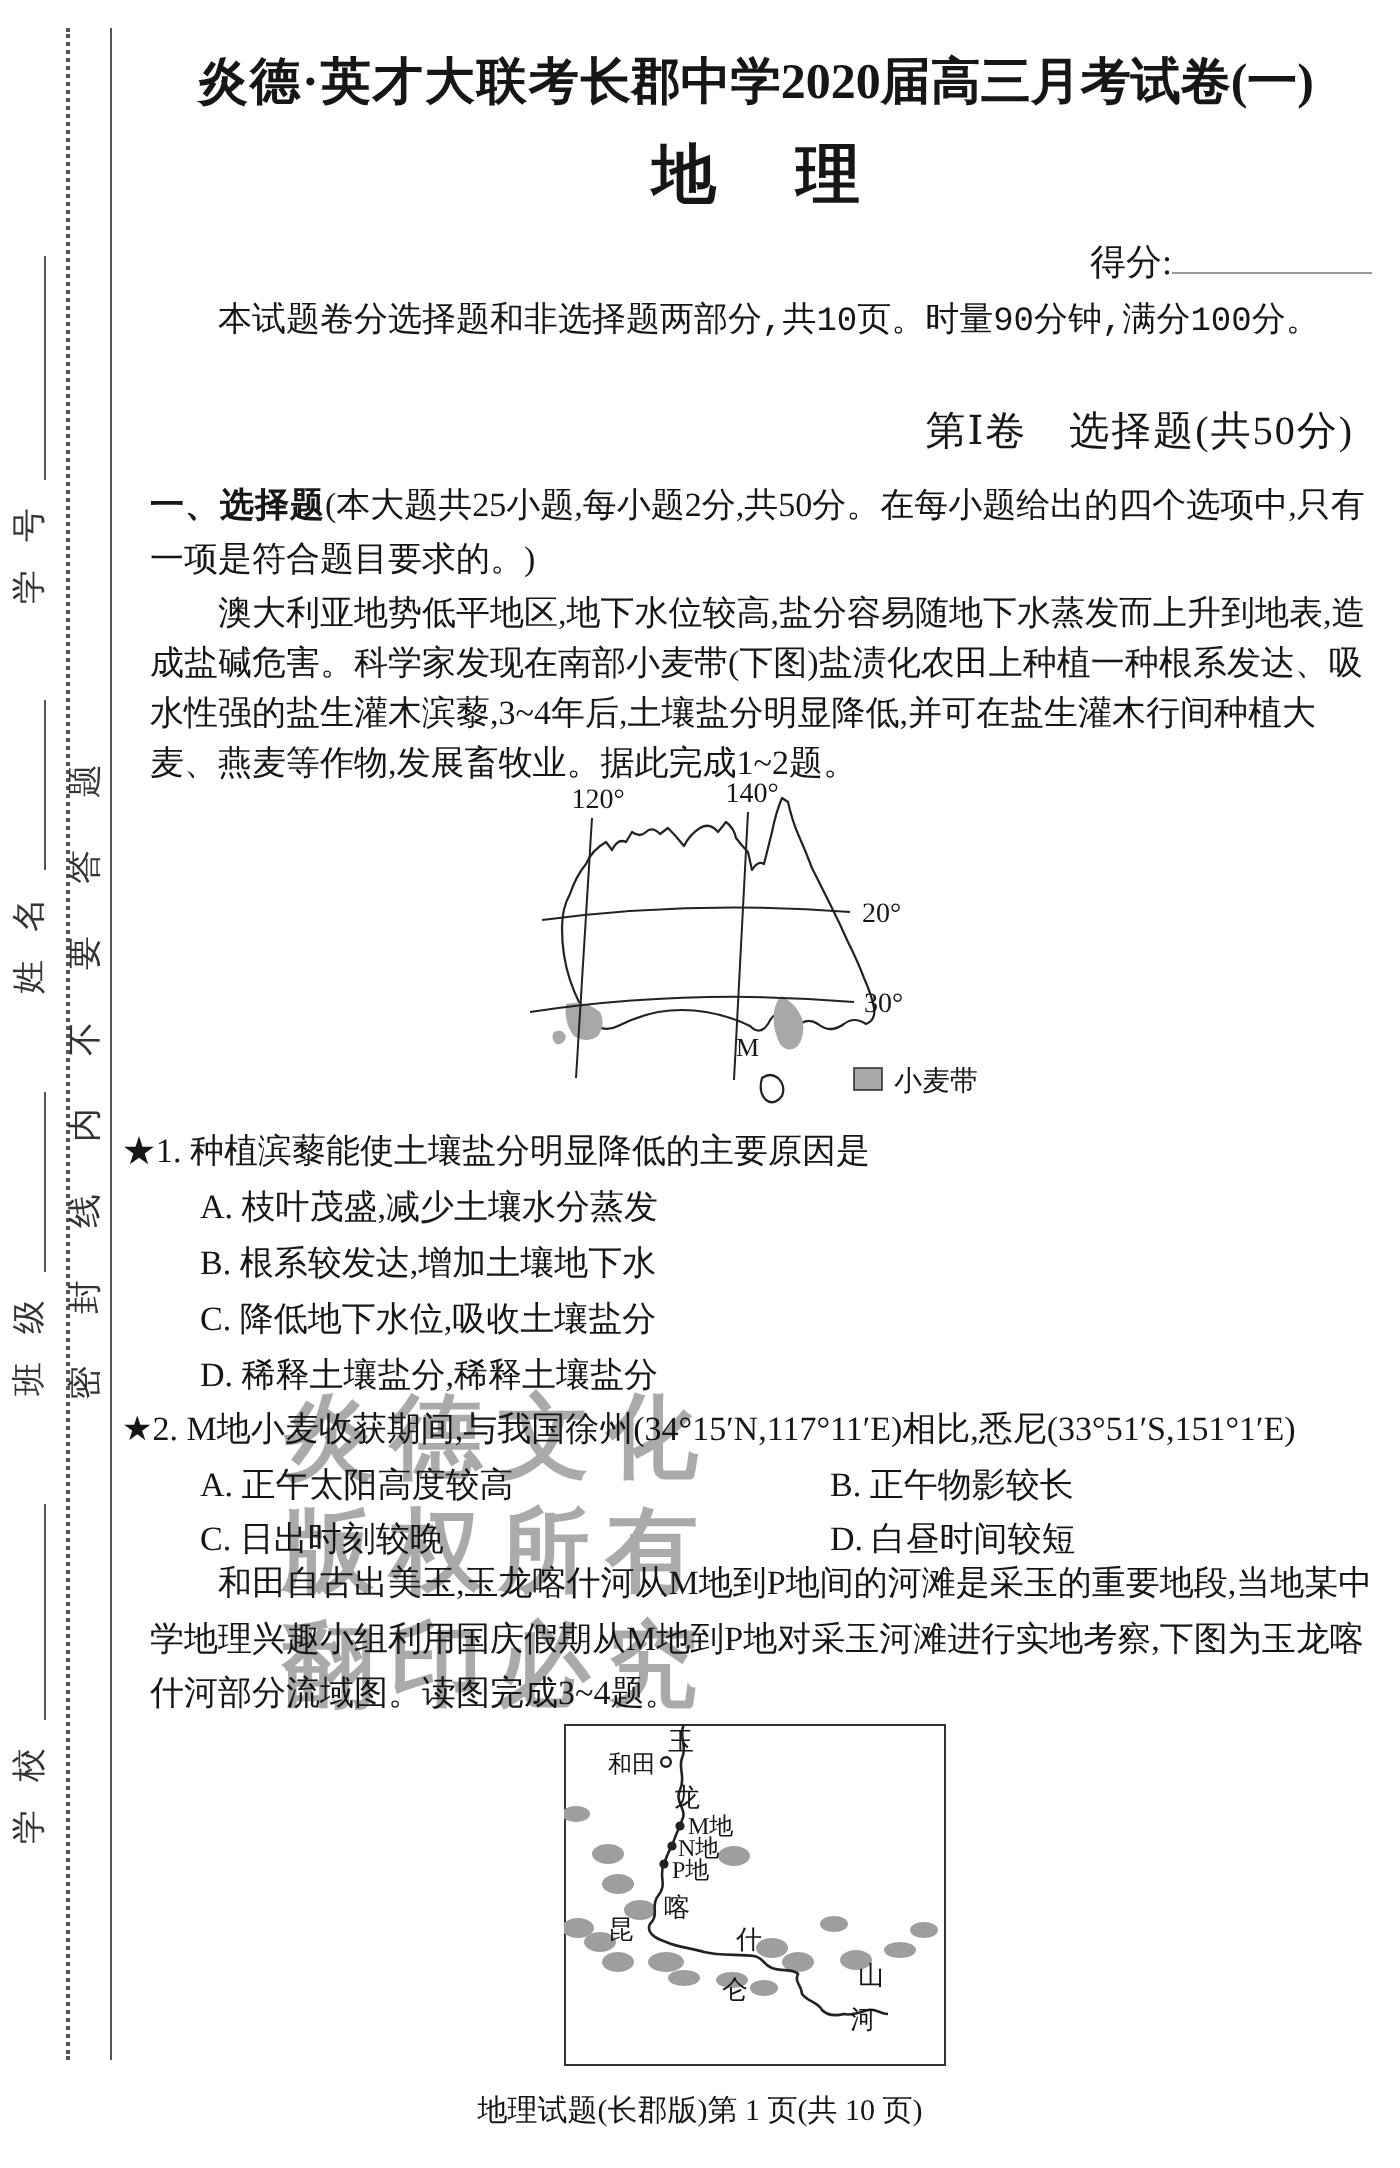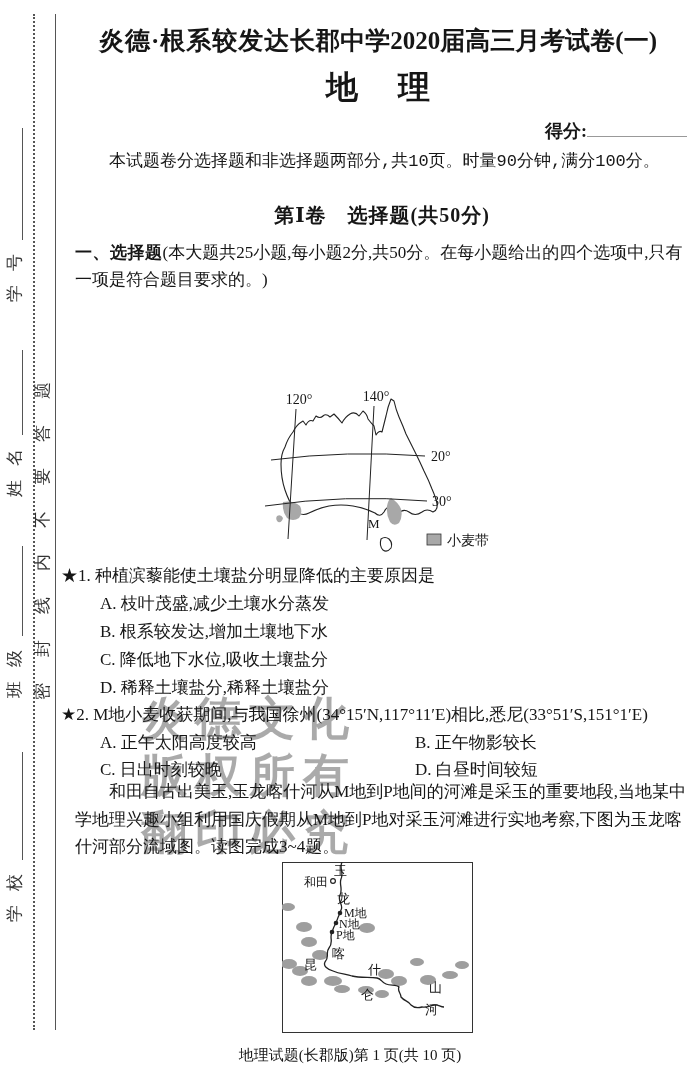--- a/index.html
+++ b/index.html
@@ -15,24 +15,24 @@
   .vseal{left:54px;height:22px;line-height:22px;font-size:17px;white-space:nowrap;
          transform:rotate(-90deg);transform-origin:0 100%;letter-spacing:26px;color:#333;}
   
   .watermark{top:690px;left:104px;width:290px;text-align:center;font-size:46px;font-weight:700;
              line-height:57px;letter-spacing:8px;color:#000000;opacity:.33;z-index:0;pointer-events:none;}
   
   .title{top:24px;left:70px;width:616px;text-align:center;font-size:25px;font-weight:700;white-space:nowrap;z-index:1;}
   .title .brand{font-weight:900;letter-spacing:1px;}
   .subject{top:66px;left:75px;width:610px;text-align:center;font-size:32px;font-weight:700;letter-spacing:4px;z-index:1;}
   .score{top:119px;left:545px;font-size:18px;z-index:1;}
-  .score-label{font-weight:700;}
+  .score-label{font-weight:400;}
   .score-line{display:inline-block;width:100px;height:15px;border-bottom:1.5px solid #999;}
   .note{top:150px;left:75px;width:612px;font-size:17px;line-height:24px;text-indent:2em;z-index:1;font-family:Liberation Mono, monospace;}
-  .section-title{top:202px;left:77px;width:610px;text-align:center;font-size:20px;font-weight:700;letter-spacing:1px;z-index:1;}
+  .section-title{top:202px;left:67px;width:610px;text-align:right;font-size:20px;font-weight:400;letter-spacing:1px;z-index:1;}
   .directions{top:239px;left:75px;width:613px;font-size:17px;line-height:27px;z-index:1;}
   .directions b{letter-spacing:.5px;}
   .passage{left:75px;width:613px;font-size:17px;line-height:25px;text-indent:2em;z-index:1;}
   .p1{top:294px;}
   .p2{top:778px;line-height:27.5px;}
   
   .question{left:75px;width:615px;font-size:17px;z-index:1;}
   .q1{top:562px;}
   .q2{top:701px;}
   .stem{line-height:28px;margin-left:-14px;white-space:nowrap;}
@@ -68,33 +68,34 @@
   </div>
   <div class="abs vfield" style="top:676px">
     <span>班级</span><span class="vline" style="width:90px"></span>
   </div>
   <div class="abs vfield" style="top:900px">
     <span>学校</span><span class="vline" style="width:108px"></span>
   </div>
   <div class="abs vseal" style="top:678px">密封线内不要答题</div>
 
   <div class="abs title">
-    <span class="brand">炎德·根系较发达</span><span>长郡中学2020届高三月考试卷(一)</span>
+    <span class="brand">炎德·英才大联考</span><span>长郡中学2020届高三月考试卷(一)</span>
   </div>
   <div class="abs subject">地　理</div>
   <div class="abs score">
     <span class="score-label">得分:</span><span class="score-line"></span>
   </div>
   <div class="abs note">本试题卷分选择题和非选择题两部分,共10页。时量90分钟,满分100分。</div>
 
   <div class="abs section-title">第Ⅰ卷　选择题(共50分)</div>
   <div class="abs directions">
     <b>一、选择题</b><span>(本大题共25小题,每小题2分,共50分。在每小题给出的四个选项中,只有一项是符合题目要求的。)</span>
   </div>
 
+  <div class="abs passage p1">澳大利亚地势低平地区,地下水位较高,盐分容易随地下水蒸发而上升到地表,造成盐碱危害。科学家发现在南部小麦带(下图)盐渍化农田上种植一种根系发达、吸水性强的盐生灌木滨藜,3~4年后,土壤盐分明显降低,并可在盐生灌木行间种植大麦、燕麦等作物,发展畜牧业。据此完成1~2题。</div>
 
   <div class="abs map1">
     <svg width="290" height="172" viewBox="0 0 290 172">
 
       <path fill="#fff" stroke="#222" stroke-width="1.1" stroke-linejoin="round" d="M30,57 Q33,48 38,42 Q41,35 48,31 L51,35 Q54,29 58,31 L61,26 Q65,29 68,26 Q71,23 75,27 L79,24 Q83,28 87,33 Q90,27 95,24 Q100,21 104,26 L108,21 Q112,24 113,29 Q116,33 119,36 L121,45 Q124,40 127,42 Q129,34 131,26 Q133,16 136,9 L139,11 Q141,20 144,27 Q148,36 151,44 Q156,54 160,62 Q165,72 169,81 Q174,91 177,99 Q181,108 182,114 Q183,120 178,122 Q172,118 167,122 Q160,127 154,122 Q148,118 143,124 Q139,128 136,120 Q133,114 129,122 Q125,128 120,123 Q110,118 98,116 Q86,114 74,116 Q64,118 54,123 Q46,127 40,120 Q34,112 30,100 Q26,88 26,74 Q26,64 30,57 Z"></path>
       <path fill="#fff" stroke="#222" stroke-width="1.1" d="M126,149 Q130,146 134,149 Q138,153 136,158 Q132,163 128,160 Q124,156 126,149 Z"></path>
 
       <path fill="#a8a8a8" d="M28,112 Q38,110 45,116 Q48,122 44,128 Q38,132 32,128 Q27,122 28,112 Z"></path>
       <path fill="#a8a8a8" d="M22,126 Q26,124 28,128 Q27,133 23,132 Q20,129 22,126 Z"></path>
       <path fill="#a8a8a8" d="M136,108 Q143,112 146,119 Q148,127 144,133 Q139,137 135,132 Q131,124 132,116 Q133,110 136,108 Z"></path>

